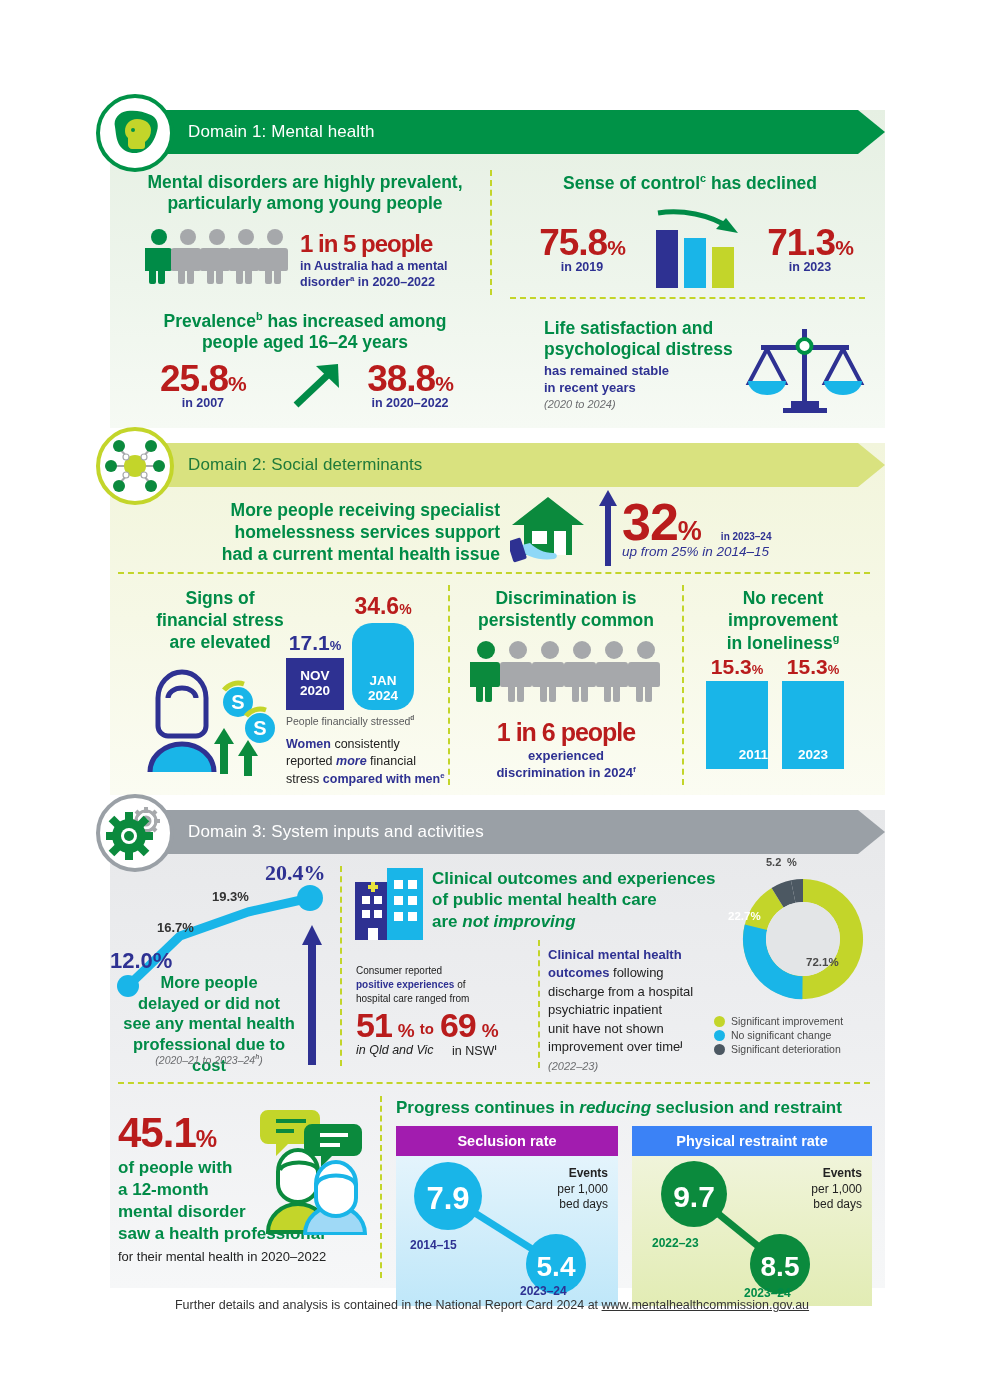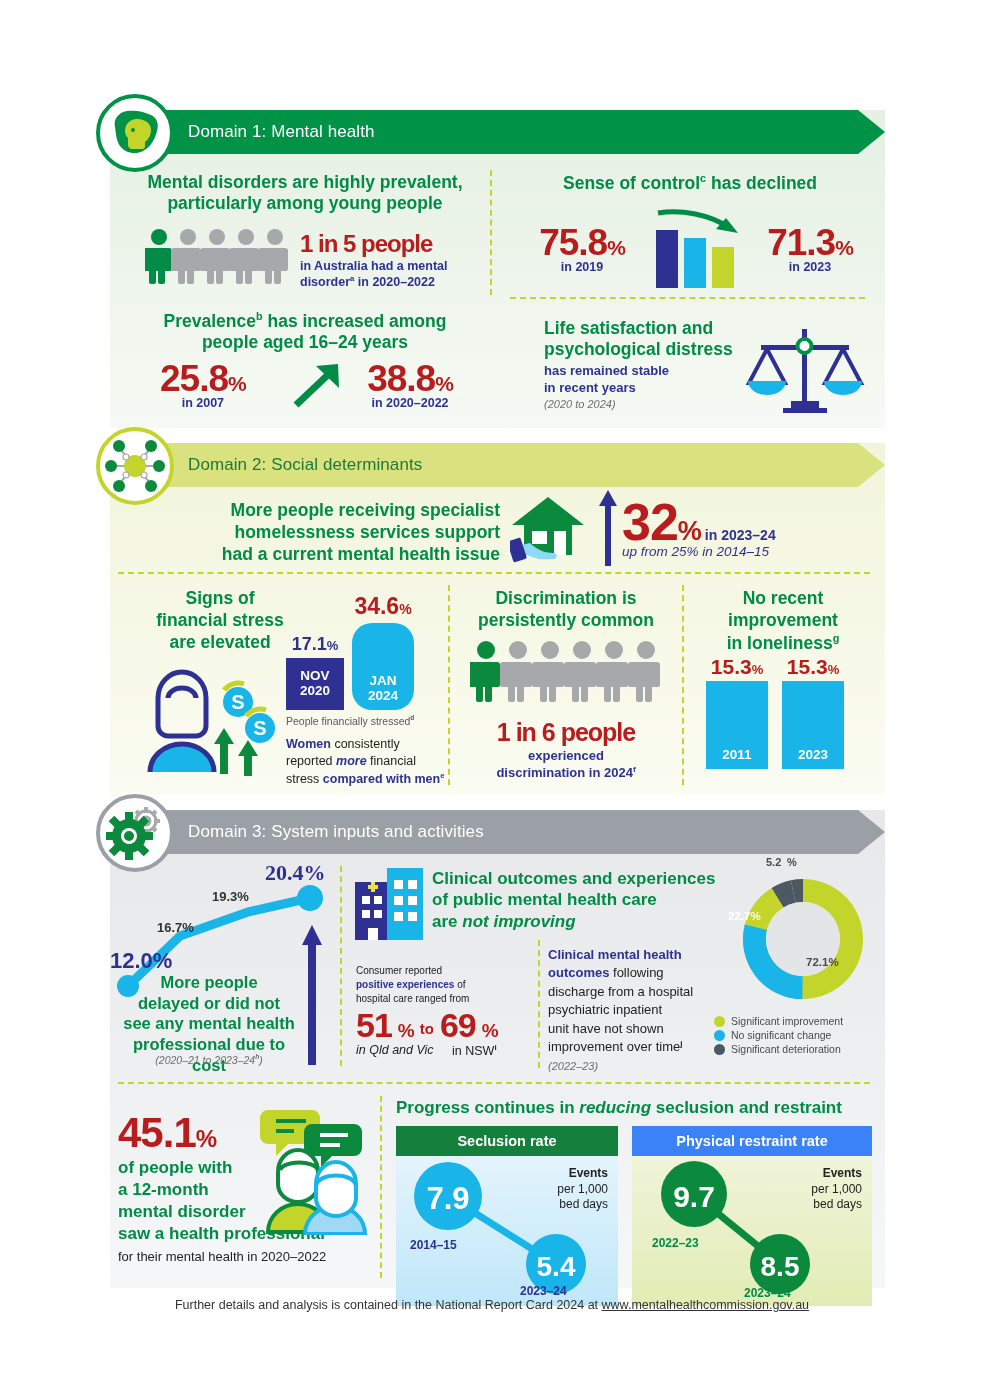--- a/index.html
+++ b/index.html
@@ -203,37 +203,37 @@
     <path d="M4,52 C16,62 30,66 44,64 C48,63 48,58 43,58 C34,58 26,54 20,48 Z" fill="#8fd8f7"></path>
     <rect x="0" y="44" width="14" height="22" rx="2" fill="#2e3192" transform="rotate(-18 7 55)"></rect>
   </svg>
 
   <svg style="position:absolute;left:598px;top:490px;" width="20" height="78" viewBox="0 0 20 78">
     <rect x="7" y="12" width="6" height="64" fill="#2e3192"></rect>
     <path d="M10,0 L19,16 H1 Z" fill="#2e3192"></path>
   </svg>
 
   <div style="position:absolute;left:622px;top:496px;">
-    <span class="big cyan" style="font-size:52px;line-height:1;">32</span><span class="big cyan" style="font-size:27px;">%</span><span class="navy b" style="font-size:14px;margin-left:4px;">in 2023–24</span>
+    <span class="big cyan" style="font-size:52px;line-height:1;">32</span><span class="big cyan" style="font-size:27px;">%</span><span class="navy b" style="font-size:10px;margin-left:20px;">in 2023–24</span>
     <div class="i navy" style="font-size:13.5px;margin-top:-4px;">up from 25% in 2014–15</div>
   </div>
 
   <div class="dash-h" style="left:118px;top:572px;width:752px;"></div>
   <div class="dash-v" style="left:448px;top:585px;height:200px;"></div>
   <div class="dash-v" style="left:682px;top:585px;height:200px;"></div>
 
   <div class="hdg" style="position:absolute;left:130px;top:588px;width:180px;text-align:center;line-height:1.25;">
     <span>Signs of</span><br>
     <span>financial stress</span><br>
     <span>are elevated</span>
   </div>
 
   <div style="position:absolute;left:286px;top:590px;width:150px;height:120px;">
     <div style="position:absolute;left:0;bottom:0;width:58px;text-align:center;">
-      <div style="margin-bottom:3px;"><span class="navy b" style="font-size:18px;">17.1</span><span class="navy b" style="font-size:13px;">%</span></div>
+      <div style="margin-bottom:3px;"><span class="navy b" style="font-size:21px;">17.1</span><span class="navy b" style="font-size:13px;">%</span></div>
       <div style="background:#2e3192;height:52px;display:flex;flex-direction:column;align-items:center;justify-content:center;color:#fff;font-weight:bold;font-size:13.5px;line-height:1.1;">
         <span>NOV</span>
         <span>2020</span>
       </div>
     </div>
     <div style="position:absolute;left:66px;bottom:0;width:62px;text-align:center;">
       <div style="margin-bottom:3px;"><span class="cyan b" style="font-size:23px;">34.6</span><span class="cyan b" style="font-size:14px;">%</span></div>
       <div style="background:#19b5e8;height:81px;display:flex;flex-direction:column;align-items:center;justify-content:flex-end;padding-bottom:6px;color:#fff;font-weight:bold;font-size:13.5px;line-height:1.1;border-radius:20px;">
         <span>JAN</span>
         <span>2024</span>
@@ -304,21 +304,21 @@
   </div>
 
   <div class="hdg" style="position:absolute;left:698px;top:588px;width:170px;text-align:center;line-height:1.25;">
     <span>No recent</span><br>
     <span>improvement</span><br>
     <span>in loneliness</span><span class="sup">g</span>
   </div>
   <div style="position:absolute;left:706px;top:655px;display:flex;gap:14px;">
     <div style="text-align:center;">
       <div style="margin-bottom:2px;"><span class="cyan b" style="font-size:21px;">15.3</span><span class="cyan b" style="font-size:13px;">%</span></div>
-      <div style="width:62px;height:88px;background:#19b5e8;display:flex;align-items:flex-end;justify-content:center;padding-bottom:7px;box-sizing:border-box;color:#fff;font-weight:bold;font-size:13.5px;">
+      <div style="width:62px;height:88px;background:#19b5e8;display:flex;align-items:flex-end;justify-content:flex-end;padding-bottom:7px;box-sizing:border-box;color:#fff;font-weight:bold;font-size:13.5px;">
         <span>2011</span>
       </div>
     </div>
     <div style="text-align:center;">
       <div style="margin-bottom:2px;"><span class="cyan b" style="font-size:21px;">15.3</span><span class="cyan b" style="font-size:13px;">%</span></div>
       <div style="width:62px;height:88px;background:#19b5e8;display:flex;align-items:flex-end;justify-content:center;padding-bottom:7px;box-sizing:border-box;color:#fff;font-weight:bold;font-size:13.5px;">
         <span>2023</span>
       </div>
     </div>
   </div>
@@ -507,21 +507,21 @@
     <path d="M55,134 a30,28 0 0 1 60,0 z" fill="#9fd9f6" stroke="#19b5e8" stroke-width="4"></path>
     <path d="M66,84 a20,22 0 0 1 40,0 v14 a20,18 0 0 1 -40,0 z" fill="#fff" stroke="#19b5e8" stroke-width="4"></path>
     <path d="M66,86 c2,-14 38,-14 40,0" fill="none" stroke="#19b5e8" stroke-width="4"></path>
   </svg>
 
   <div class="hdg" style="position:absolute;left:396px;top:1098px;width:480px;font-size:17px;">
     <span>Progress continues in </span><span class="i">reducing</span><span> seclusion and restraint</span>
   </div>
 
   <div style="position:absolute;left:396px;top:1126px;width:222px;">
-    <div class="ratebox-hdr" style="background:#15803d;">Seclusion rate</div>
+    <div class="ratebox-hdr" style="background:#a21caf;">Seclusion rate</div>
     <div style="position:relative;height:150px;background:linear-gradient(180deg,#e4f4fc 0%,#bfe7f9 100%);">
       <svg width="222" height="150" viewBox="0 0 222 150" style="position:absolute;inset:0;">
         <line x1="52" y1="40" x2="160" y2="108" stroke="#19b5e8" stroke-width="7"></line>
         <circle cx="52" cy="40" r="34" fill="#19b5e8"></circle>
         <circle cx="160" cy="108" r="30" fill="#19b5e8"></circle>
         <text x="52" y="53" text-anchor="middle" font-size="31" font-weight="bold" fill="#fff" font-family="Liberation Sans, sans-serif">7.9</text>
         <text x="160" y="120" text-anchor="middle" font-size="28" font-weight="bold" fill="#fff" font-family="Liberation Sans, sans-serif">5.4</text>
       </svg>
       <div class="navy b" style="position:absolute;left:14px;top:82px;font-size:12px;">2014–15</div>
       <div class="navy b" style="position:absolute;left:124px;top:128px;font-size:12px;">2023–24</div>

